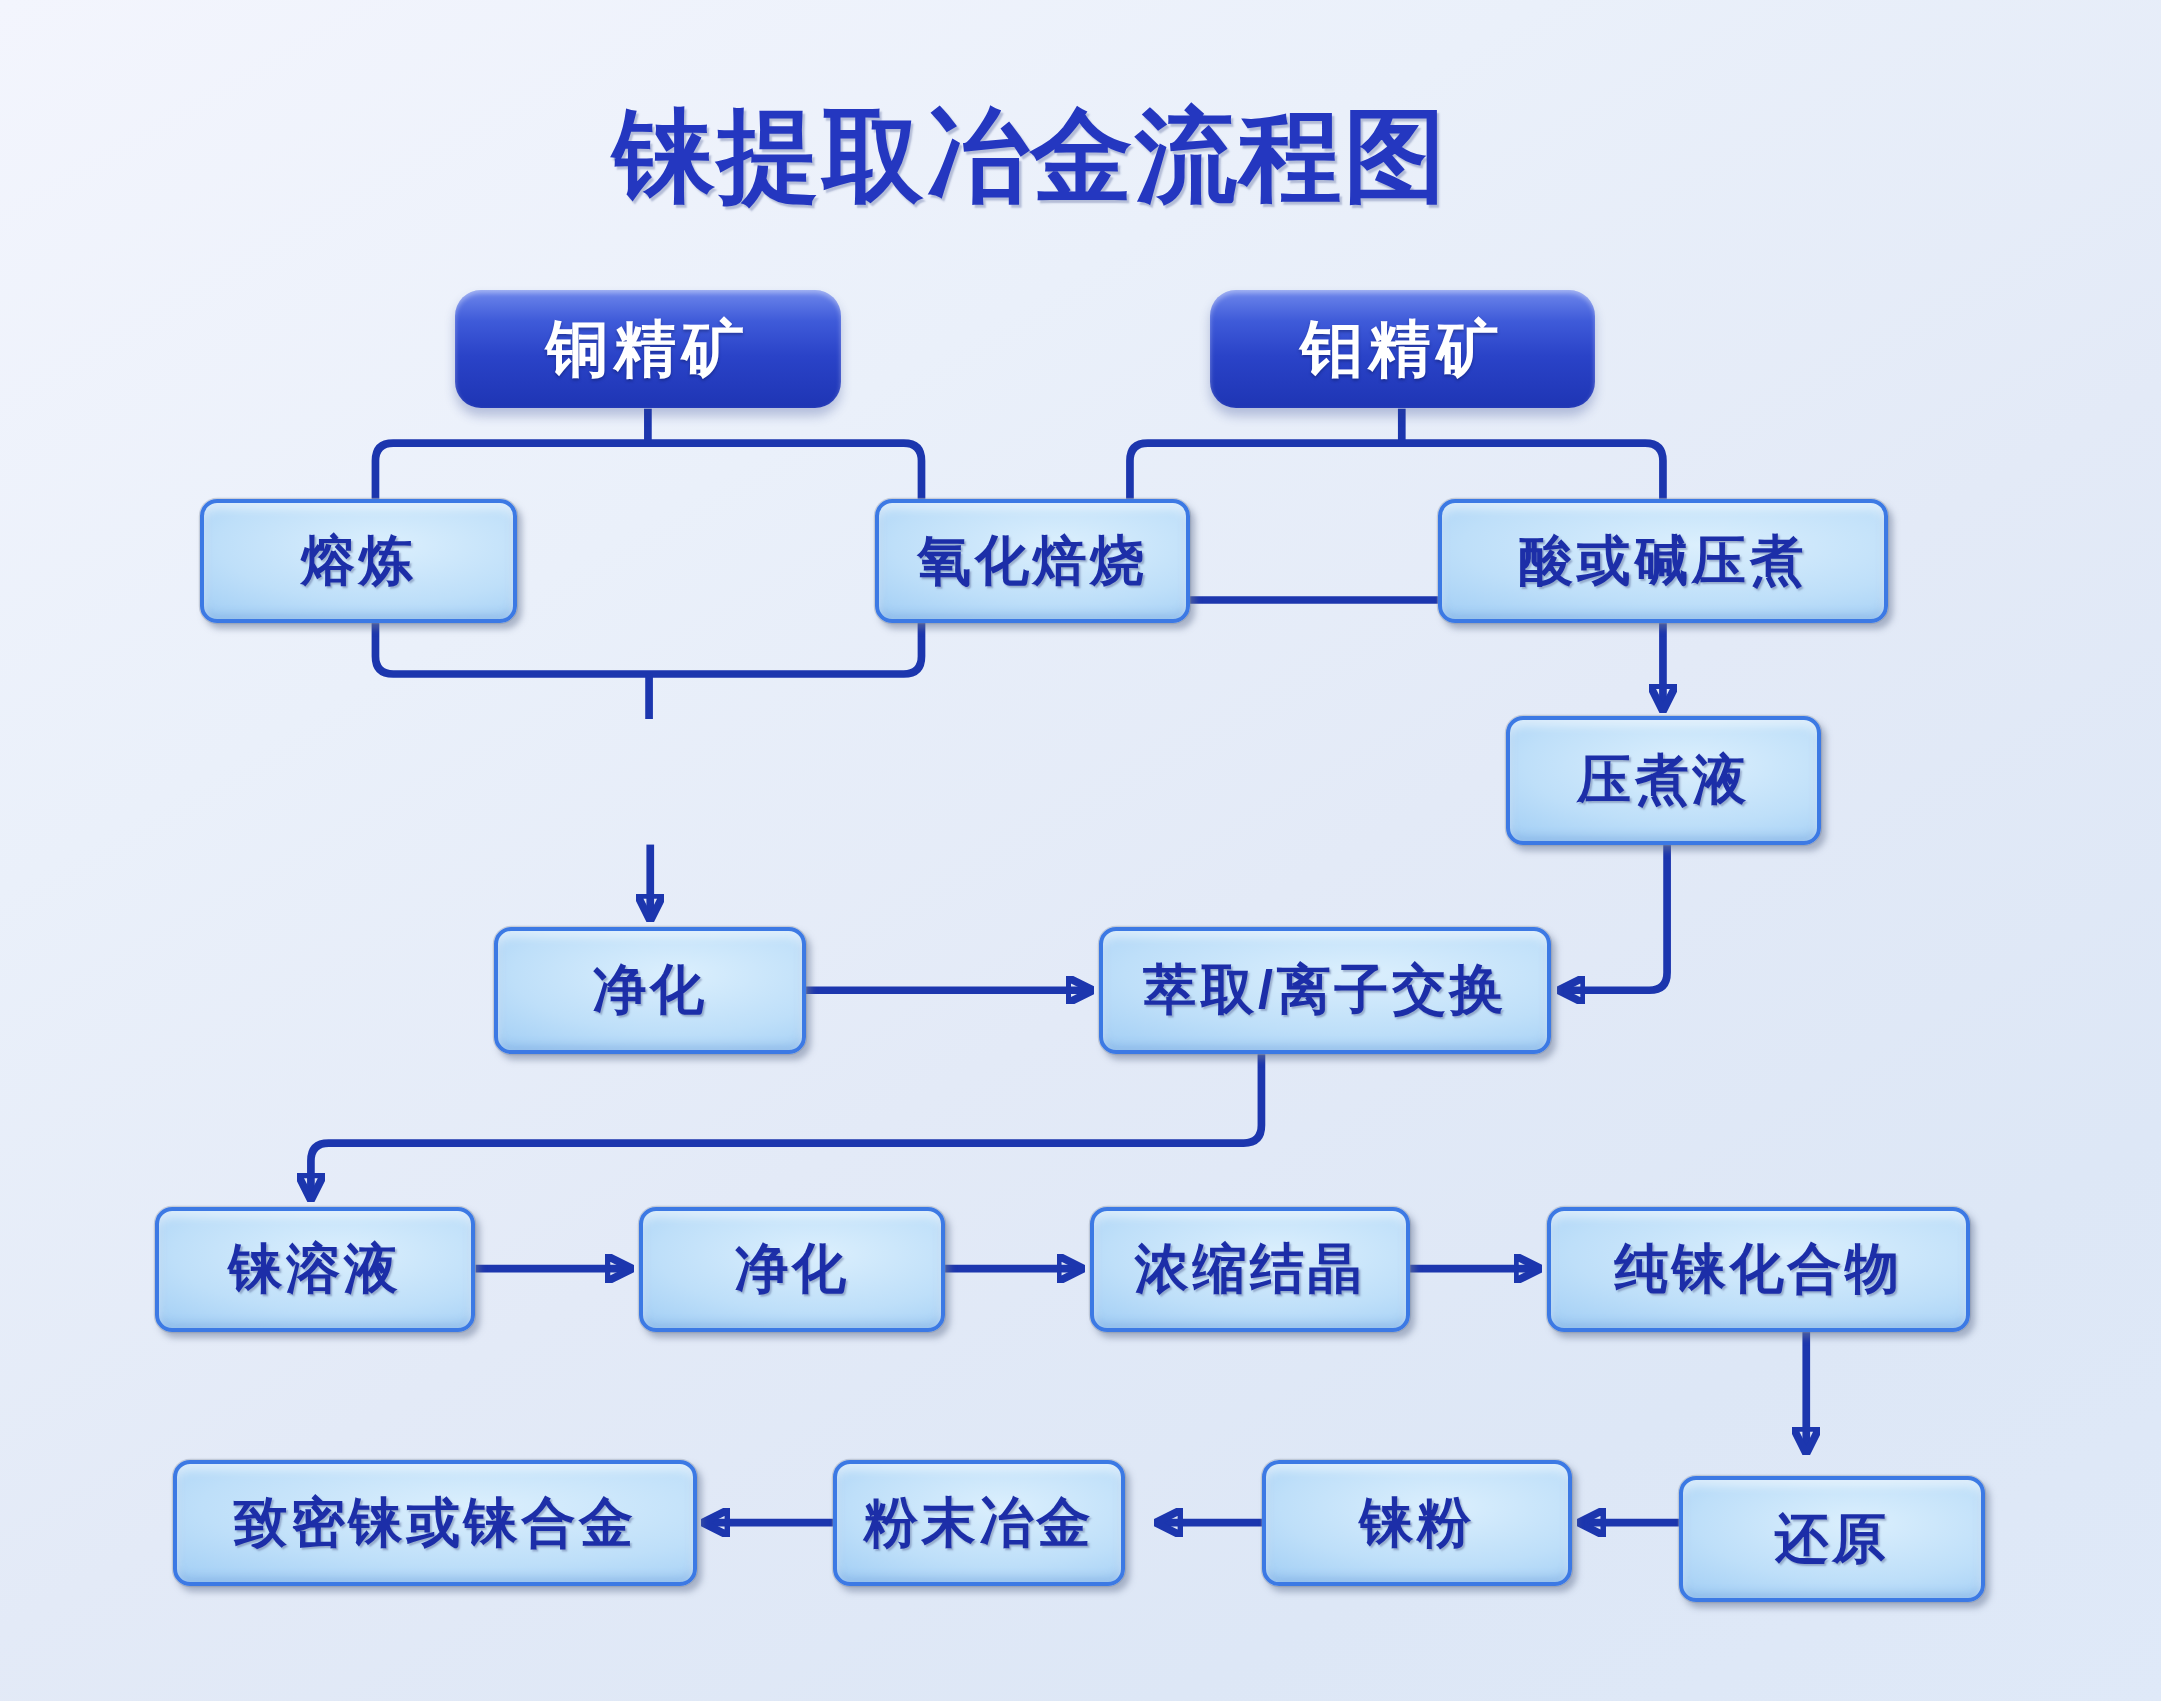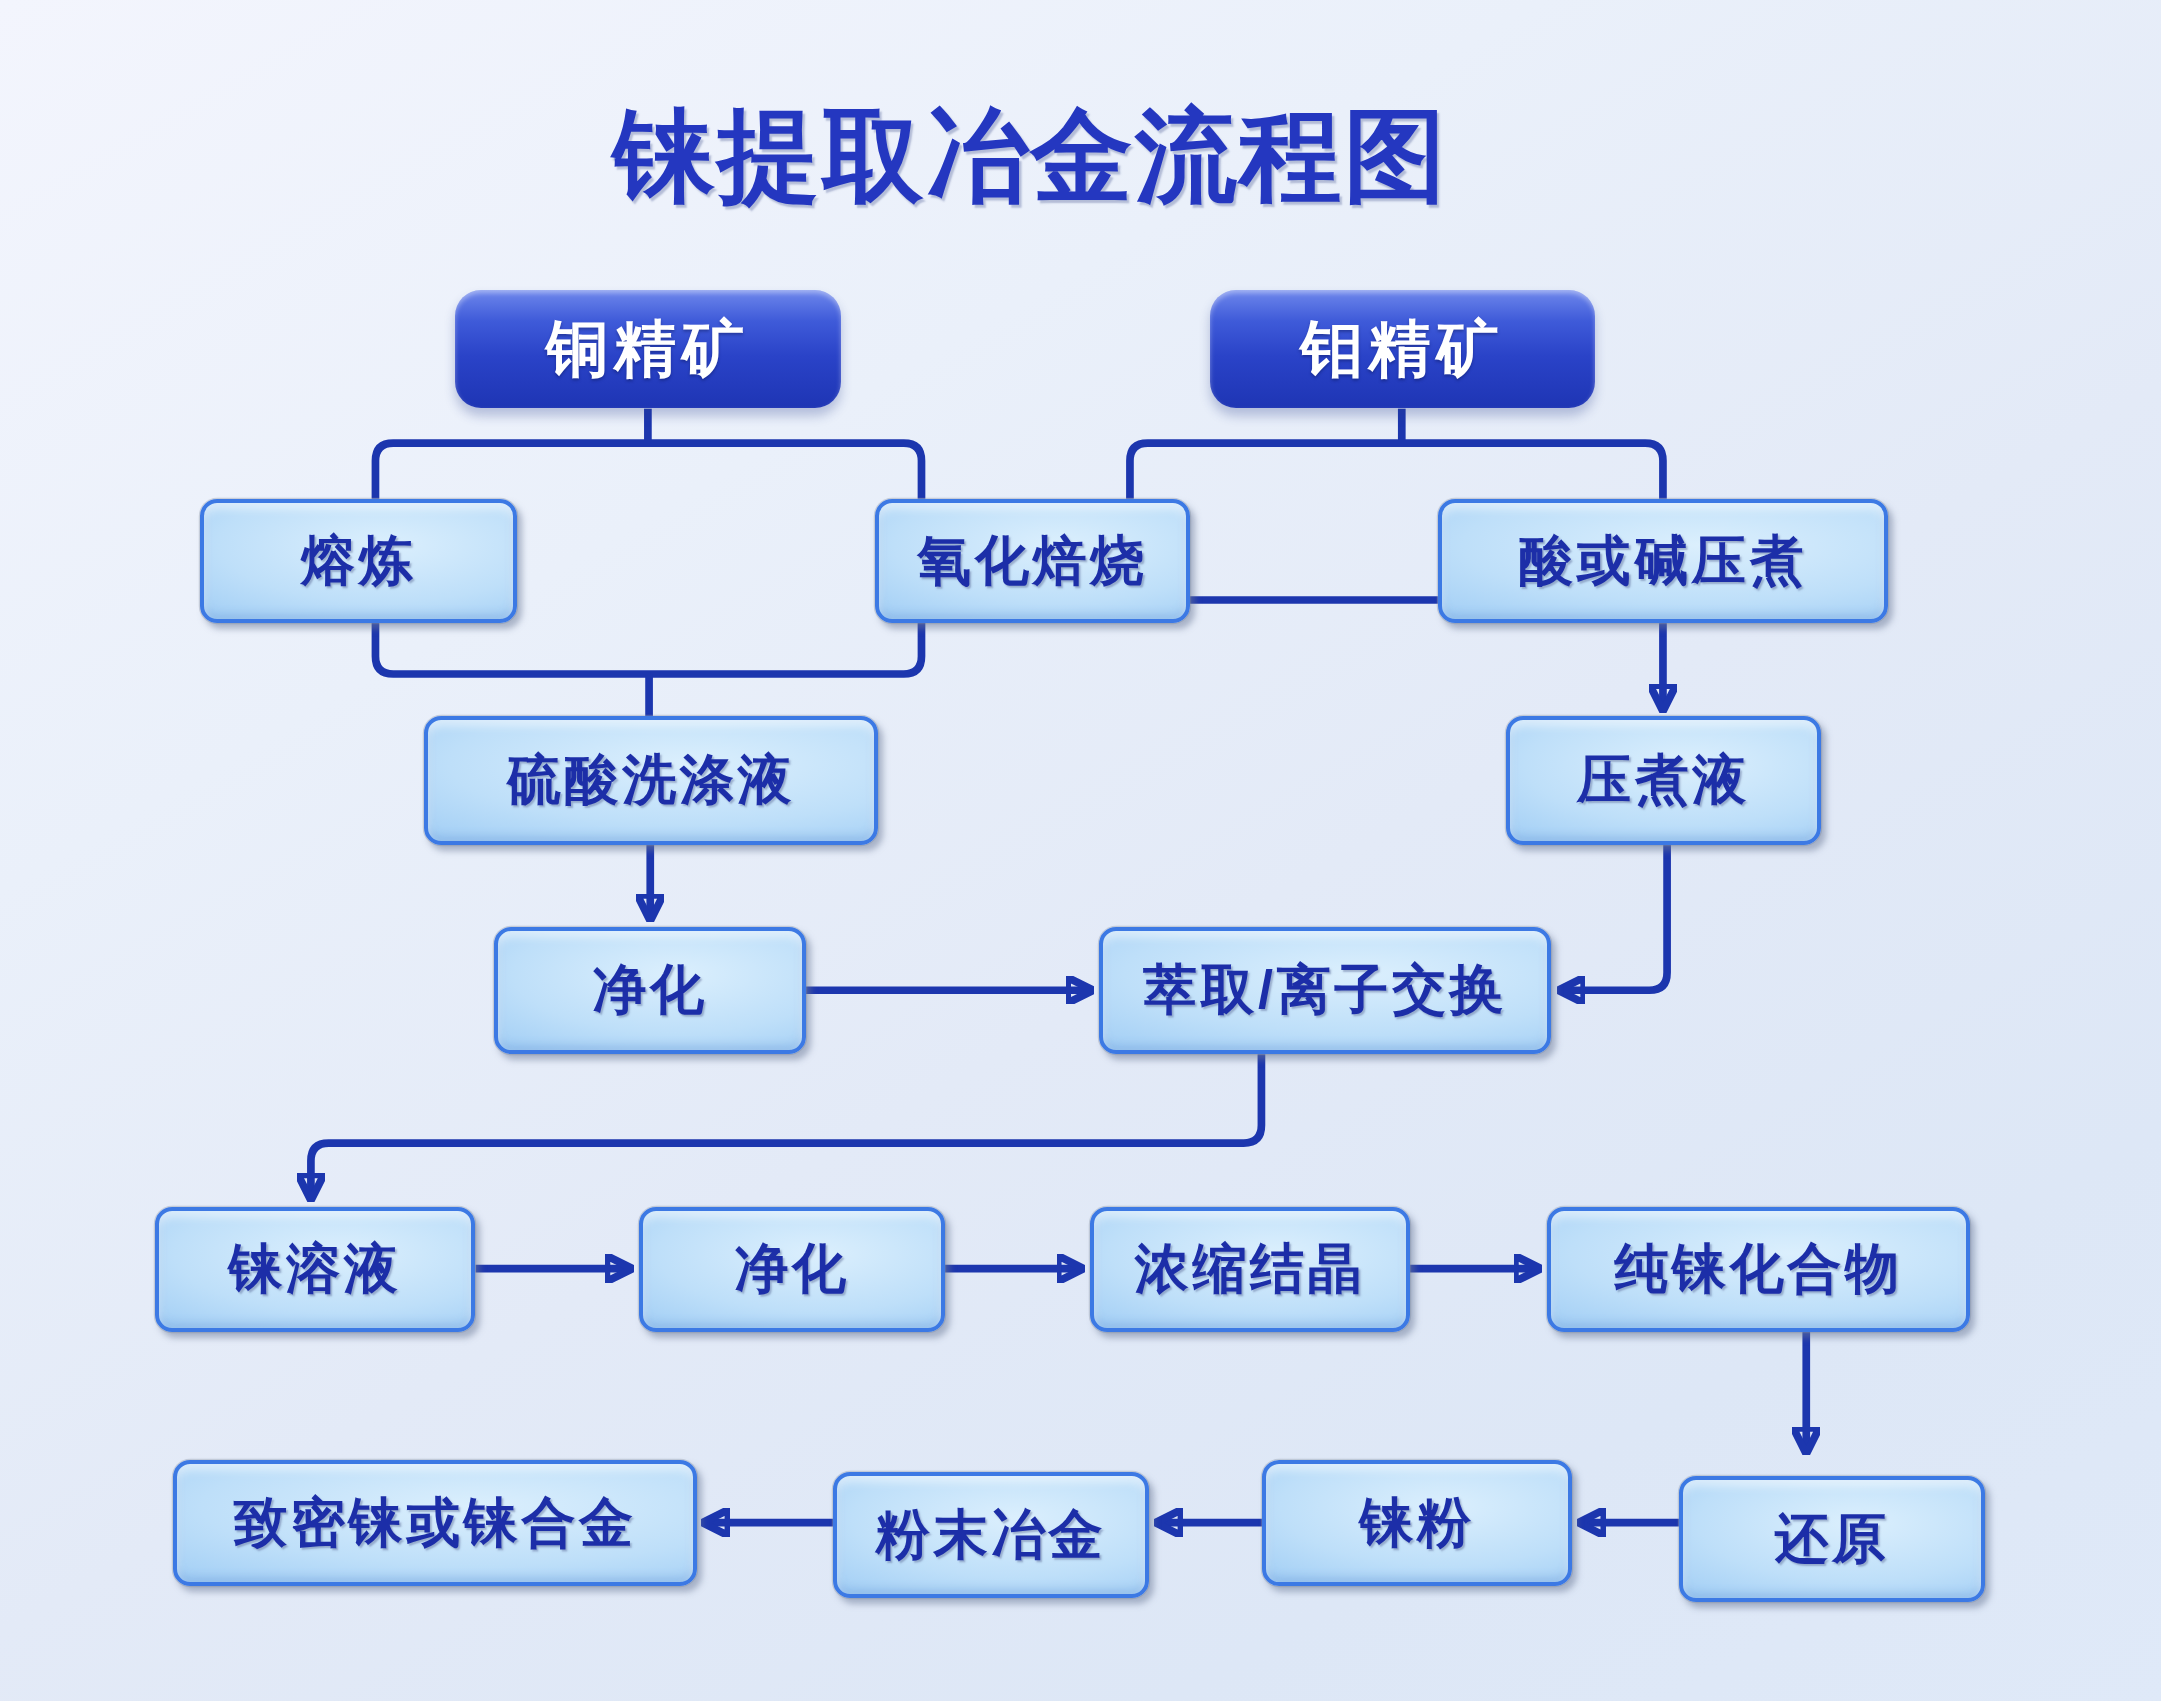--- a/index.html
+++ b/index.html
@@ -66,21 +66,21 @@
   .n-pcook    {left:1438px; top:499px;  width:450px; height:124px;}
   .n-wash     {left:424px;  top:716px; width:454px; height:129px; font-size:69px;}
   .n-cookliq  {left:1506px; top:716px; width:315px; height:129px;}
   .n-purif1   {left:494px;  top:927px; width:312px; height:127px;}
   .n-extract  {left:1099px; top:927px; width:452px; height:127px; font-size:57px; letter-spacing:1.2px;}
   .n-resol    {left:155px;  top:1207px; width:320px; height:125px;}
   .n-purif2   {left:639px; top:1207px; width:306px; height:125px;}
   .n-conc     {left:1090px; top:1207px; width:320px; height:125px; font-size:62px; letter-spacing:1.8px;}
   .n-purecomp {left:1547px; top:1207px; width:423px; height:125px; font-size:62px; letter-spacing:1.8px;}
   .n-dense    {left:173px;  top:1460px; width:524px; height:126px; font-size:62px; letter-spacing:1.8px;}
-  .n-powder   {left:833px; top:1460px; width:316px; height:126px; font-size:62px; letter-spacing:1.8px;margin-top:12px;}
+  .n-powder   {left:833px; top:1460px; width:292px; height:126px; font-size:62px; letter-spacing:1.8px;}
   .n-repowder {left:1262px; top:1460px; width:310px; height:126px;}
   .n-reduct   {left:1679px; top:1460px; width:306px; height:126px;margin-top:16px;}
 </style>
 </head>
 <body>
 
 <div class="canvas">
 
   <div class="title">铼提取冶金流程图</div>
 
@@ -126,23 +126,20 @@
   <div class="node light n-smelt">
     <span>熔炼</span>
   </div>
   <div class="node light n-roast">
     <span>氧化焙烧</span>
   </div>
   <div class="node light n-pcook">
     <span>酸或碱压煮</span>
   </div>
 
-  <div class="node light n-wash">
-    <span>硫酸洗涤液</span>
-  </div>
   <div class="node light n-cookliq">
     <span>压煮液</span>
   </div>
 
   <div class="node light n-purif1">
     <span>净化</span>
   </div>
   <div class="node light n-extract">
     <span>萃取/离子交换</span>
   </div>

